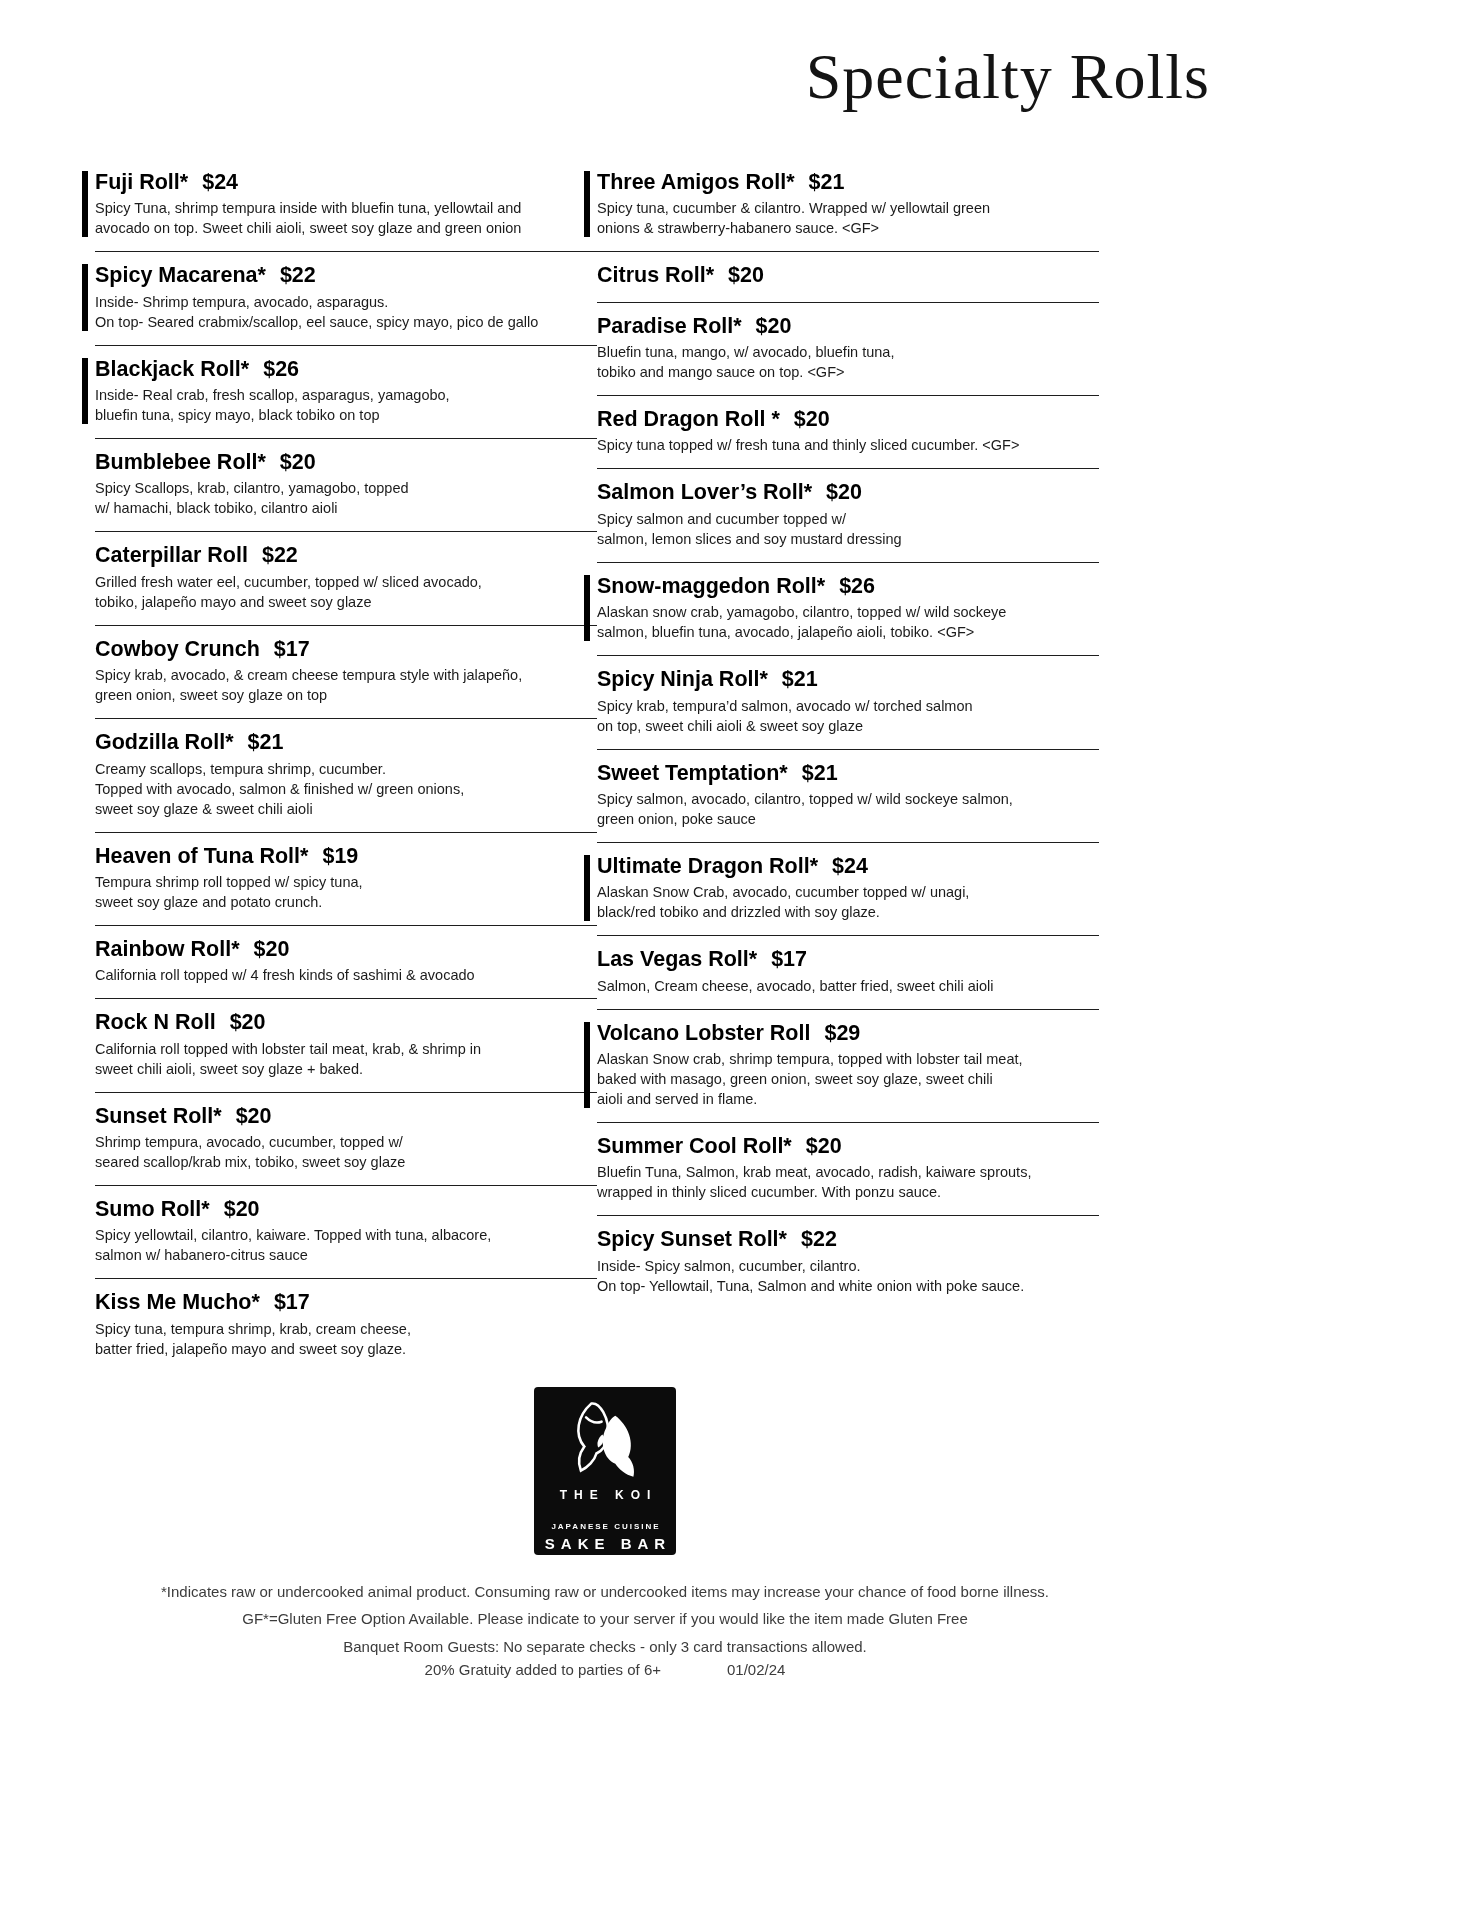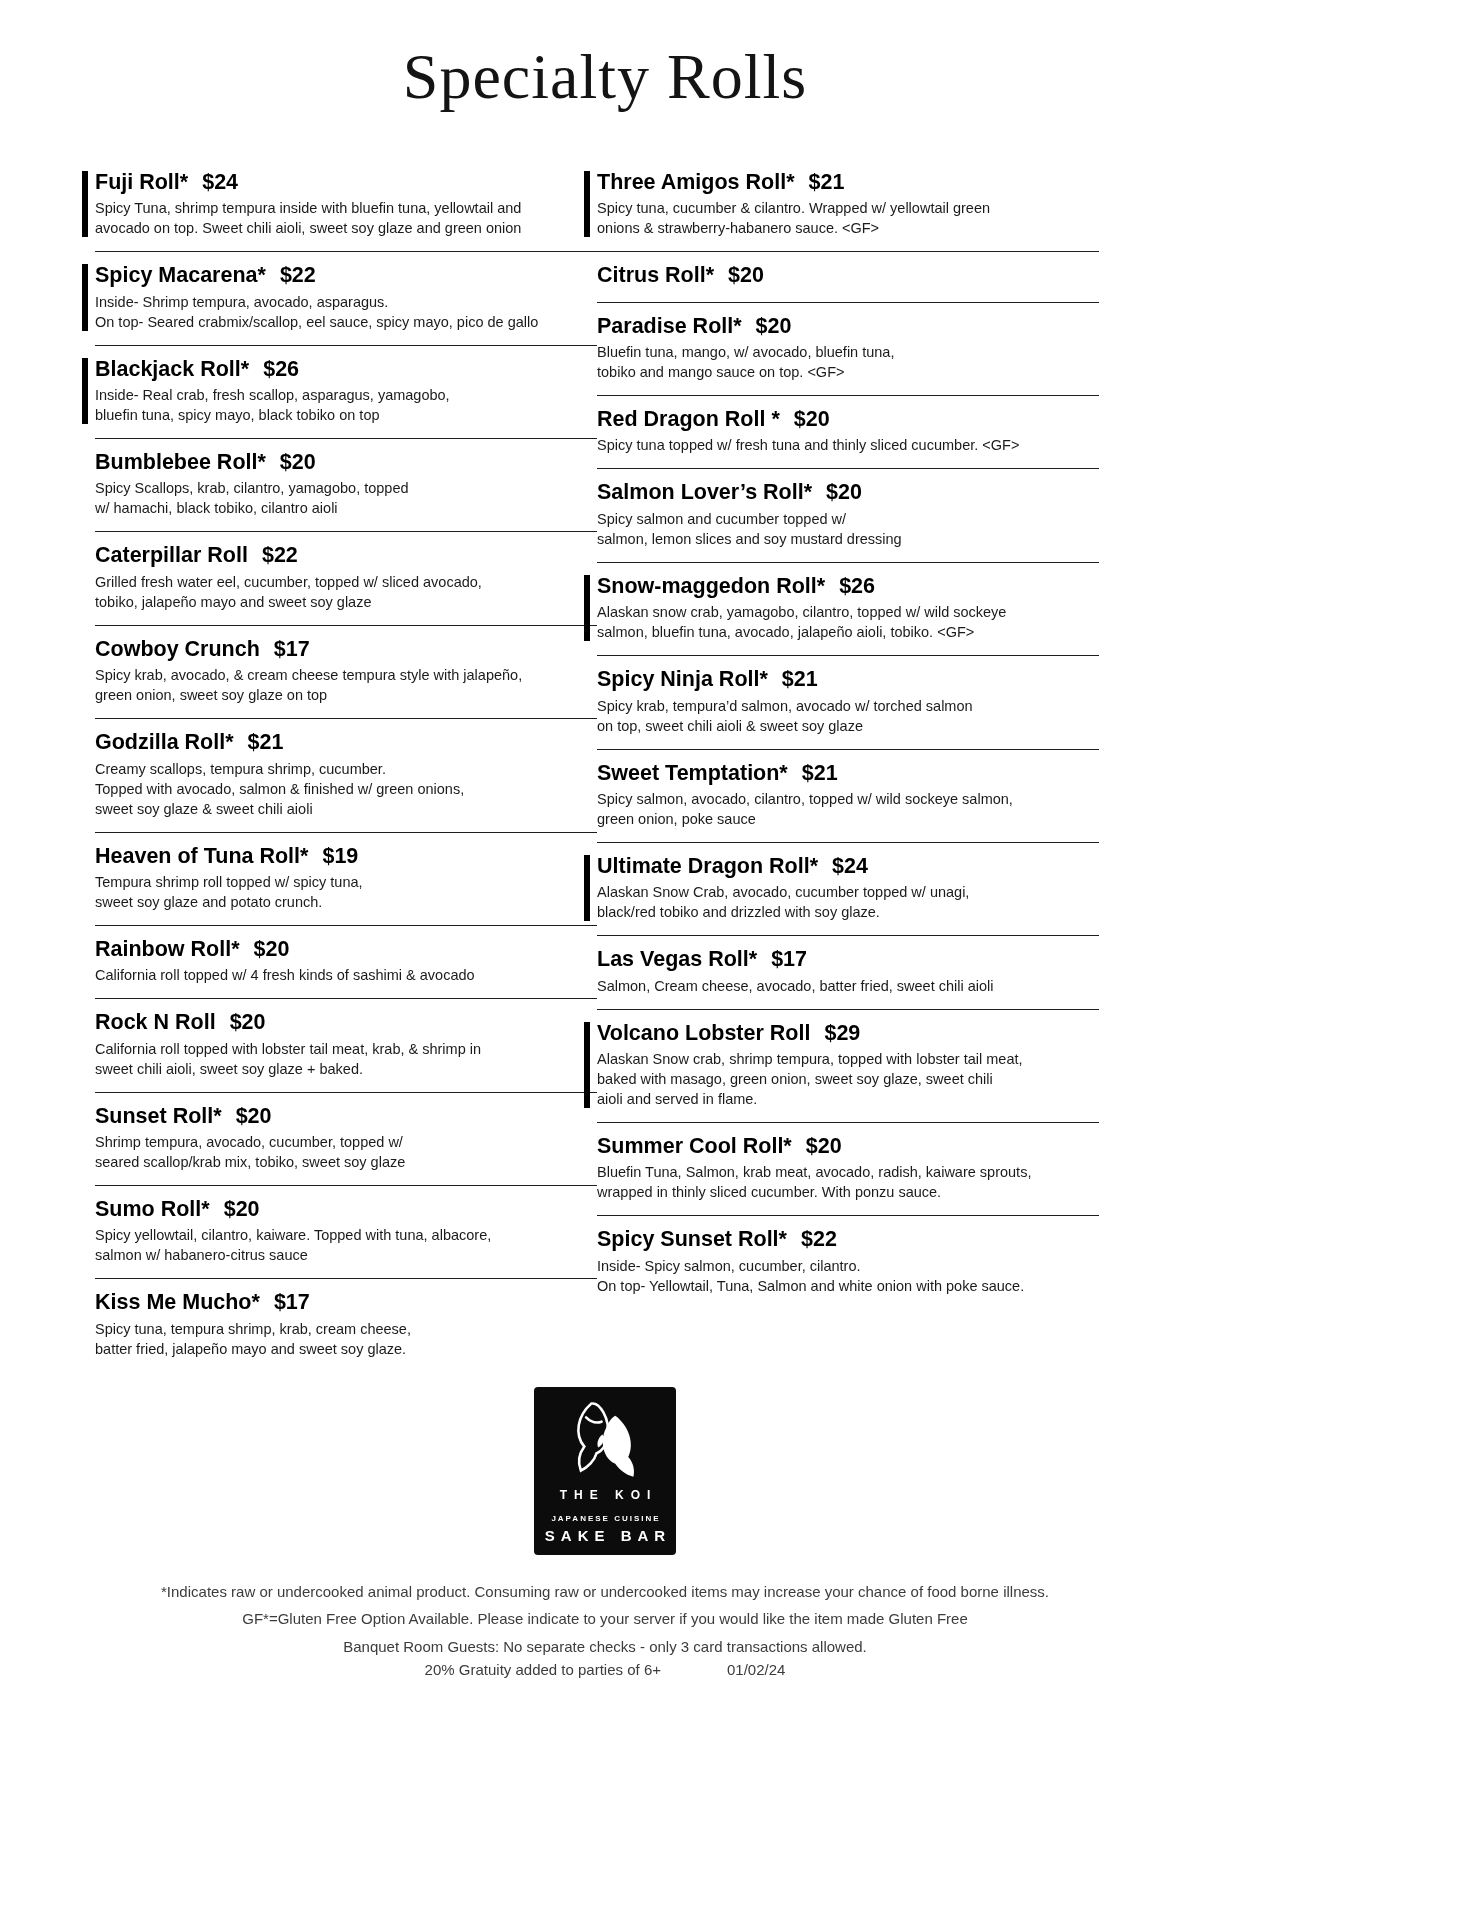--- a/index.html
+++ b/index.html
@@ -7,21 +7,21 @@
   body {
     width:1484px; height:1920px;
     font-family:"Liberation Sans", sans-serif;
     color:#111; position:relative; overflow:hidden;
   }
   .page { width:1210px; padding-top:40px; }
 
   .title {
     font-family:"Liberation Serif", serif;
     font-size:64px; font-weight:500; letter-spacing:1px;
-    text-align:center; color:#141414;
+    text-align:right; color:#141414;
   }
 
   .columns { display:flex; margin:56px 0 0 95px; width:1080px; }
   .col { width:502px; }
 
   .menu-item { page-break-inside:avoid; }
   .item-inner { position:relative; }
   .menu-item.highlight .item-inner::before {
     content:""; position:absolute; left:-13px; top:1px; bottom:1px;
     width:6px; background:#000;
@@ -35,21 +35,21 @@
   .divider { border-top:1.6px solid #1e1e1e; margin:13px 0 11px 0; height:0; }
   .col .menu-item:last-child .divider { display:none; }
 
   .logo-wrap { display:flex; justify-content:center; margin-top:28px; }
   .logo-box {
     width:142px; height:168px; background:#0c0c0c; border-radius:4px;
     display:flex; flex-direction:column; align-items:center; padding-top:8px;
   }
   .logo-koi { width:86px; height:86px; }
   .logo-name { color:#fff; font-size:12px; font-weight:bold; letter-spacing:7px; text-indent:7px; margin-top:7px; }
-  .logo-sub  { color:#fff; font-size:8px;  font-weight:bold; letter-spacing:2px; text-indent:2px; margin-top:12px; }
+  .logo-sub  { color:#fff; font-size:8px;  font-weight:bold; letter-spacing:2px; text-indent:2px; margin-top:20px; }
   .logo-sake { color:#fff; font-size:15px; font-weight:bold; letter-spacing:6px; text-indent:6px; margin-top:4px; }
 
   .footer { margin-top:26px; text-align:center; font-size:15px; color:#3c3c3c; line-height:1.45; }
   .footer-line { margin-top:6px; }
   .footer-line4 { display:flex; justify-content:center; gap:66px; margin-top:1px; }
 </style>
 </head>
 <body>
 
 <div class="page">

